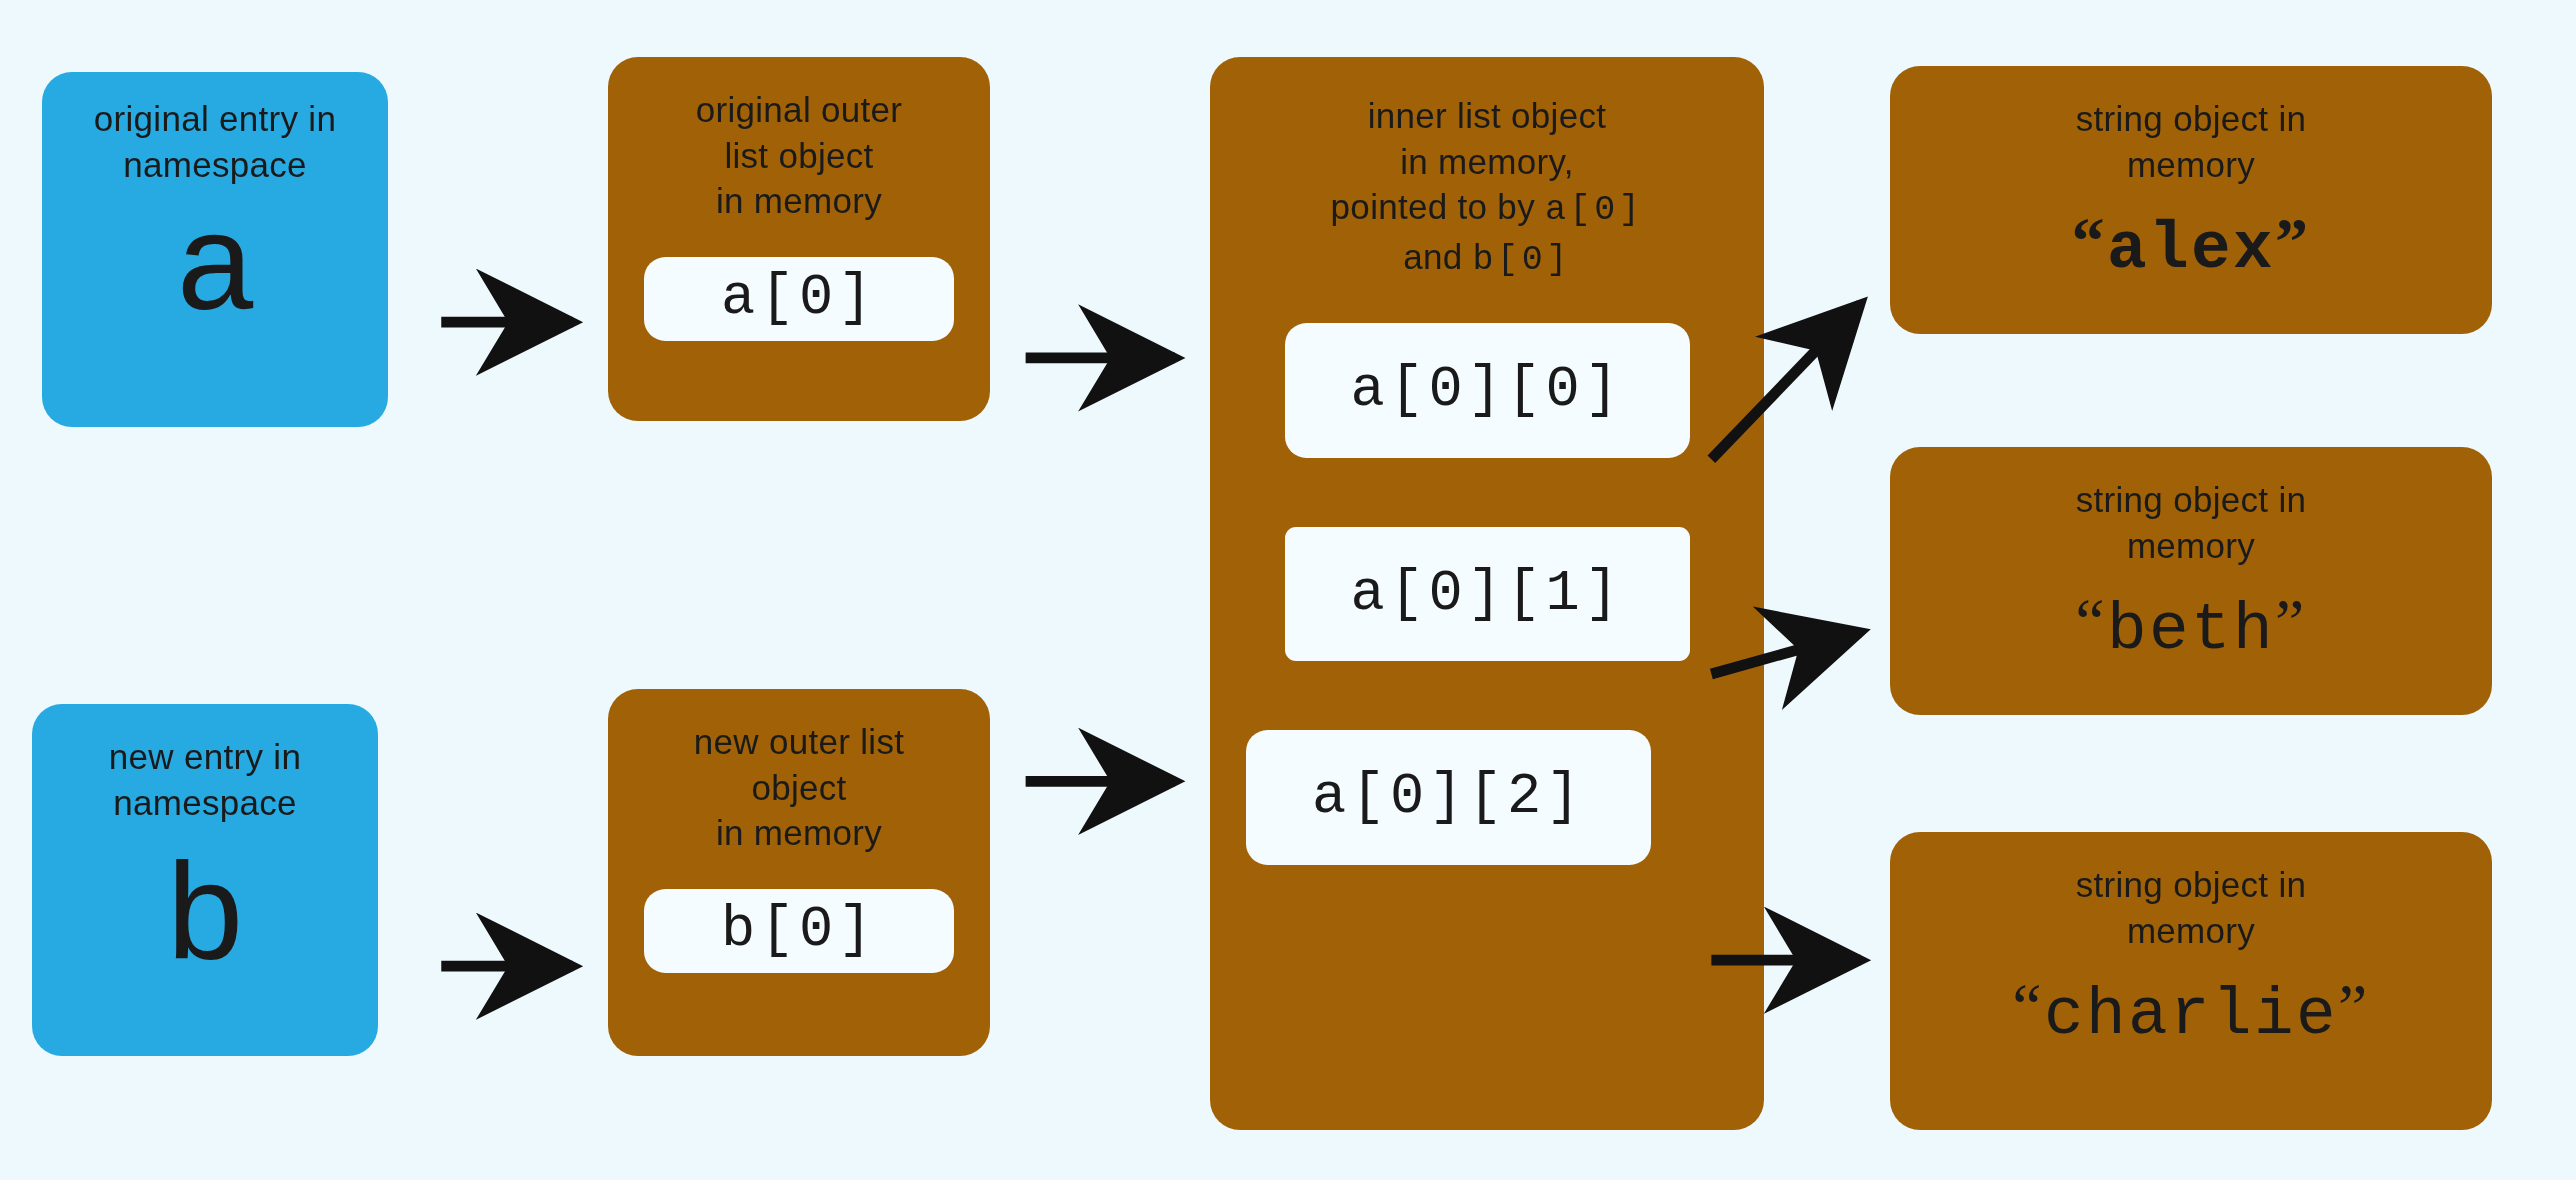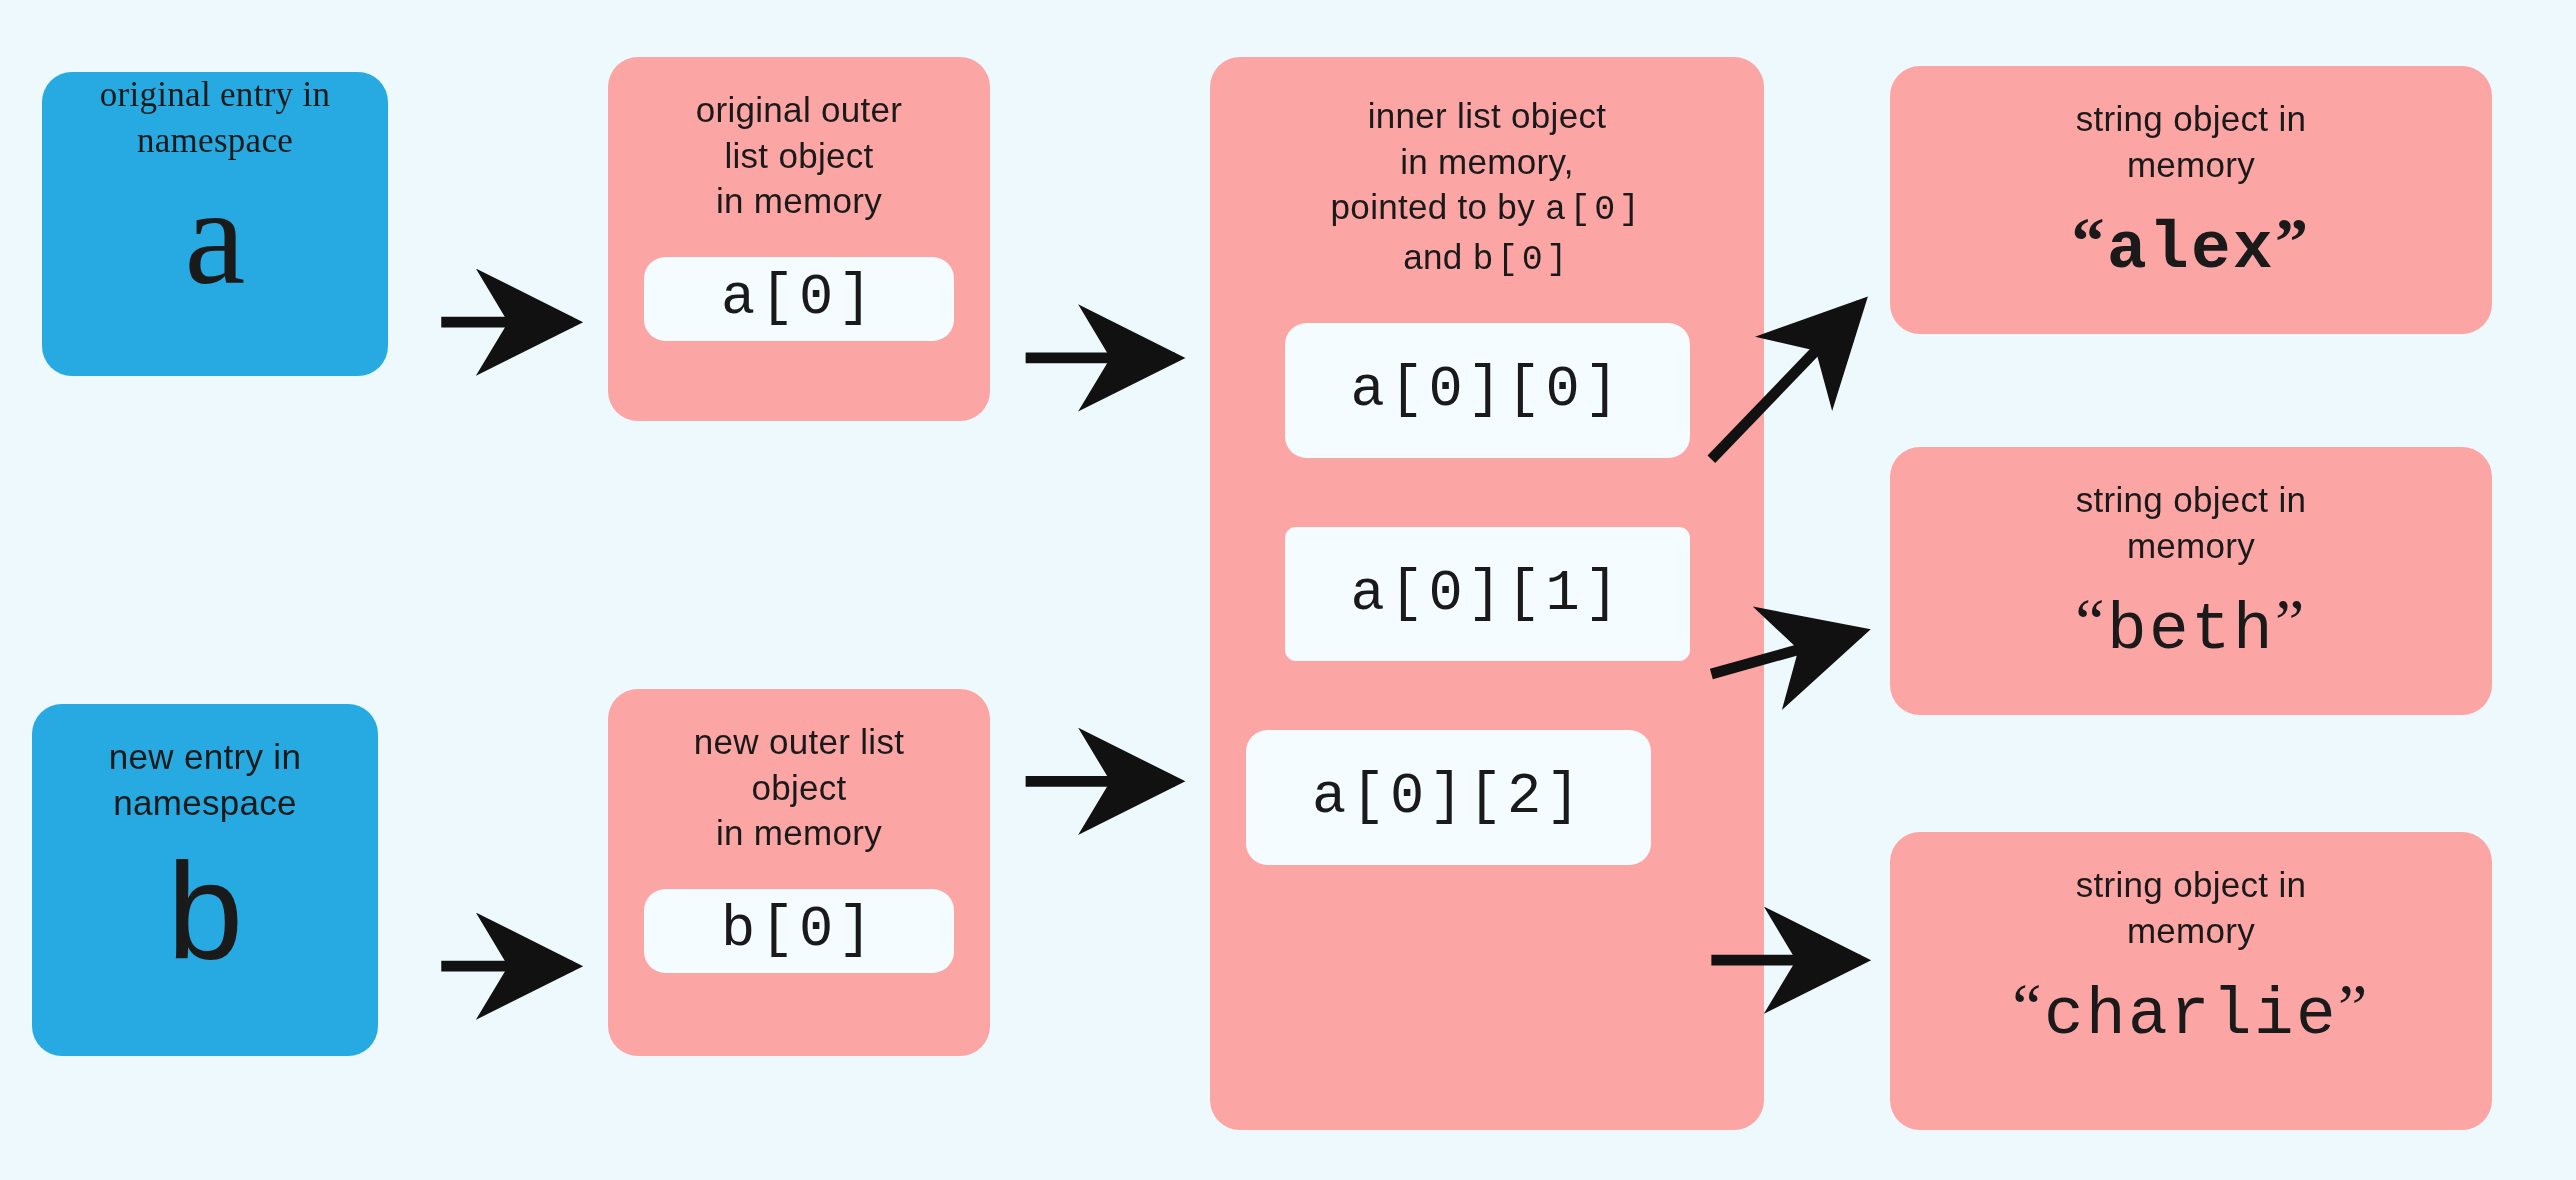--- a/index.html
+++ b/index.html
@@ -11,21 +11,21 @@
     position: relative;
     overflow: hidden;
   }
   .box {
     position: absolute;
     border-radius: 30px;
     text-align: center;
     color: #1a1a1a;
   }
   .blue { background: #27aae1; }
-  .orange { background: #fca5a5; }
+  .orange { background: #a16207; }
   .caption {
     font-size: 35px;
     line-height: 1.3;
     letter-spacing: 0.3px;
     padding: 0 6px;
   }
   .bigvar {
     font-size: 137px;
     line-height: 1;
     font-weight: 400;
@@ -56,21 +56,21 @@
     position: absolute;
     left: 0; top: 0;
     width: 2576px;
     height: 1181px;
     pointer-events: none;
   }
 </style>
 </head>
 <body>
 
-<div class="box blue" style="left:42px; top:72px; width:346px; height:304px; font-family:Liberation Serif, serif;">
+<div class="box blue" style="left:42px; top:72px; width:346px; height:355px; padding-top:24px;">
   <div class="caption">original entry in namespace</div>
   <div class="bigvar" style="margin-top:6px;">a</div>
 </div>
 
 <div class="box blue" style="left:32px; top:704px; width:346px; height:352px; padding-top:30px;">
   <div class="caption">new entry in namespace</div>
   <div class="bigvar" style="margin-top:18px;">b</div>
 </div>
 
 <div class="box orange" style="left:608px; top:57px; width:382px; height:364px; padding-top:30px;">

